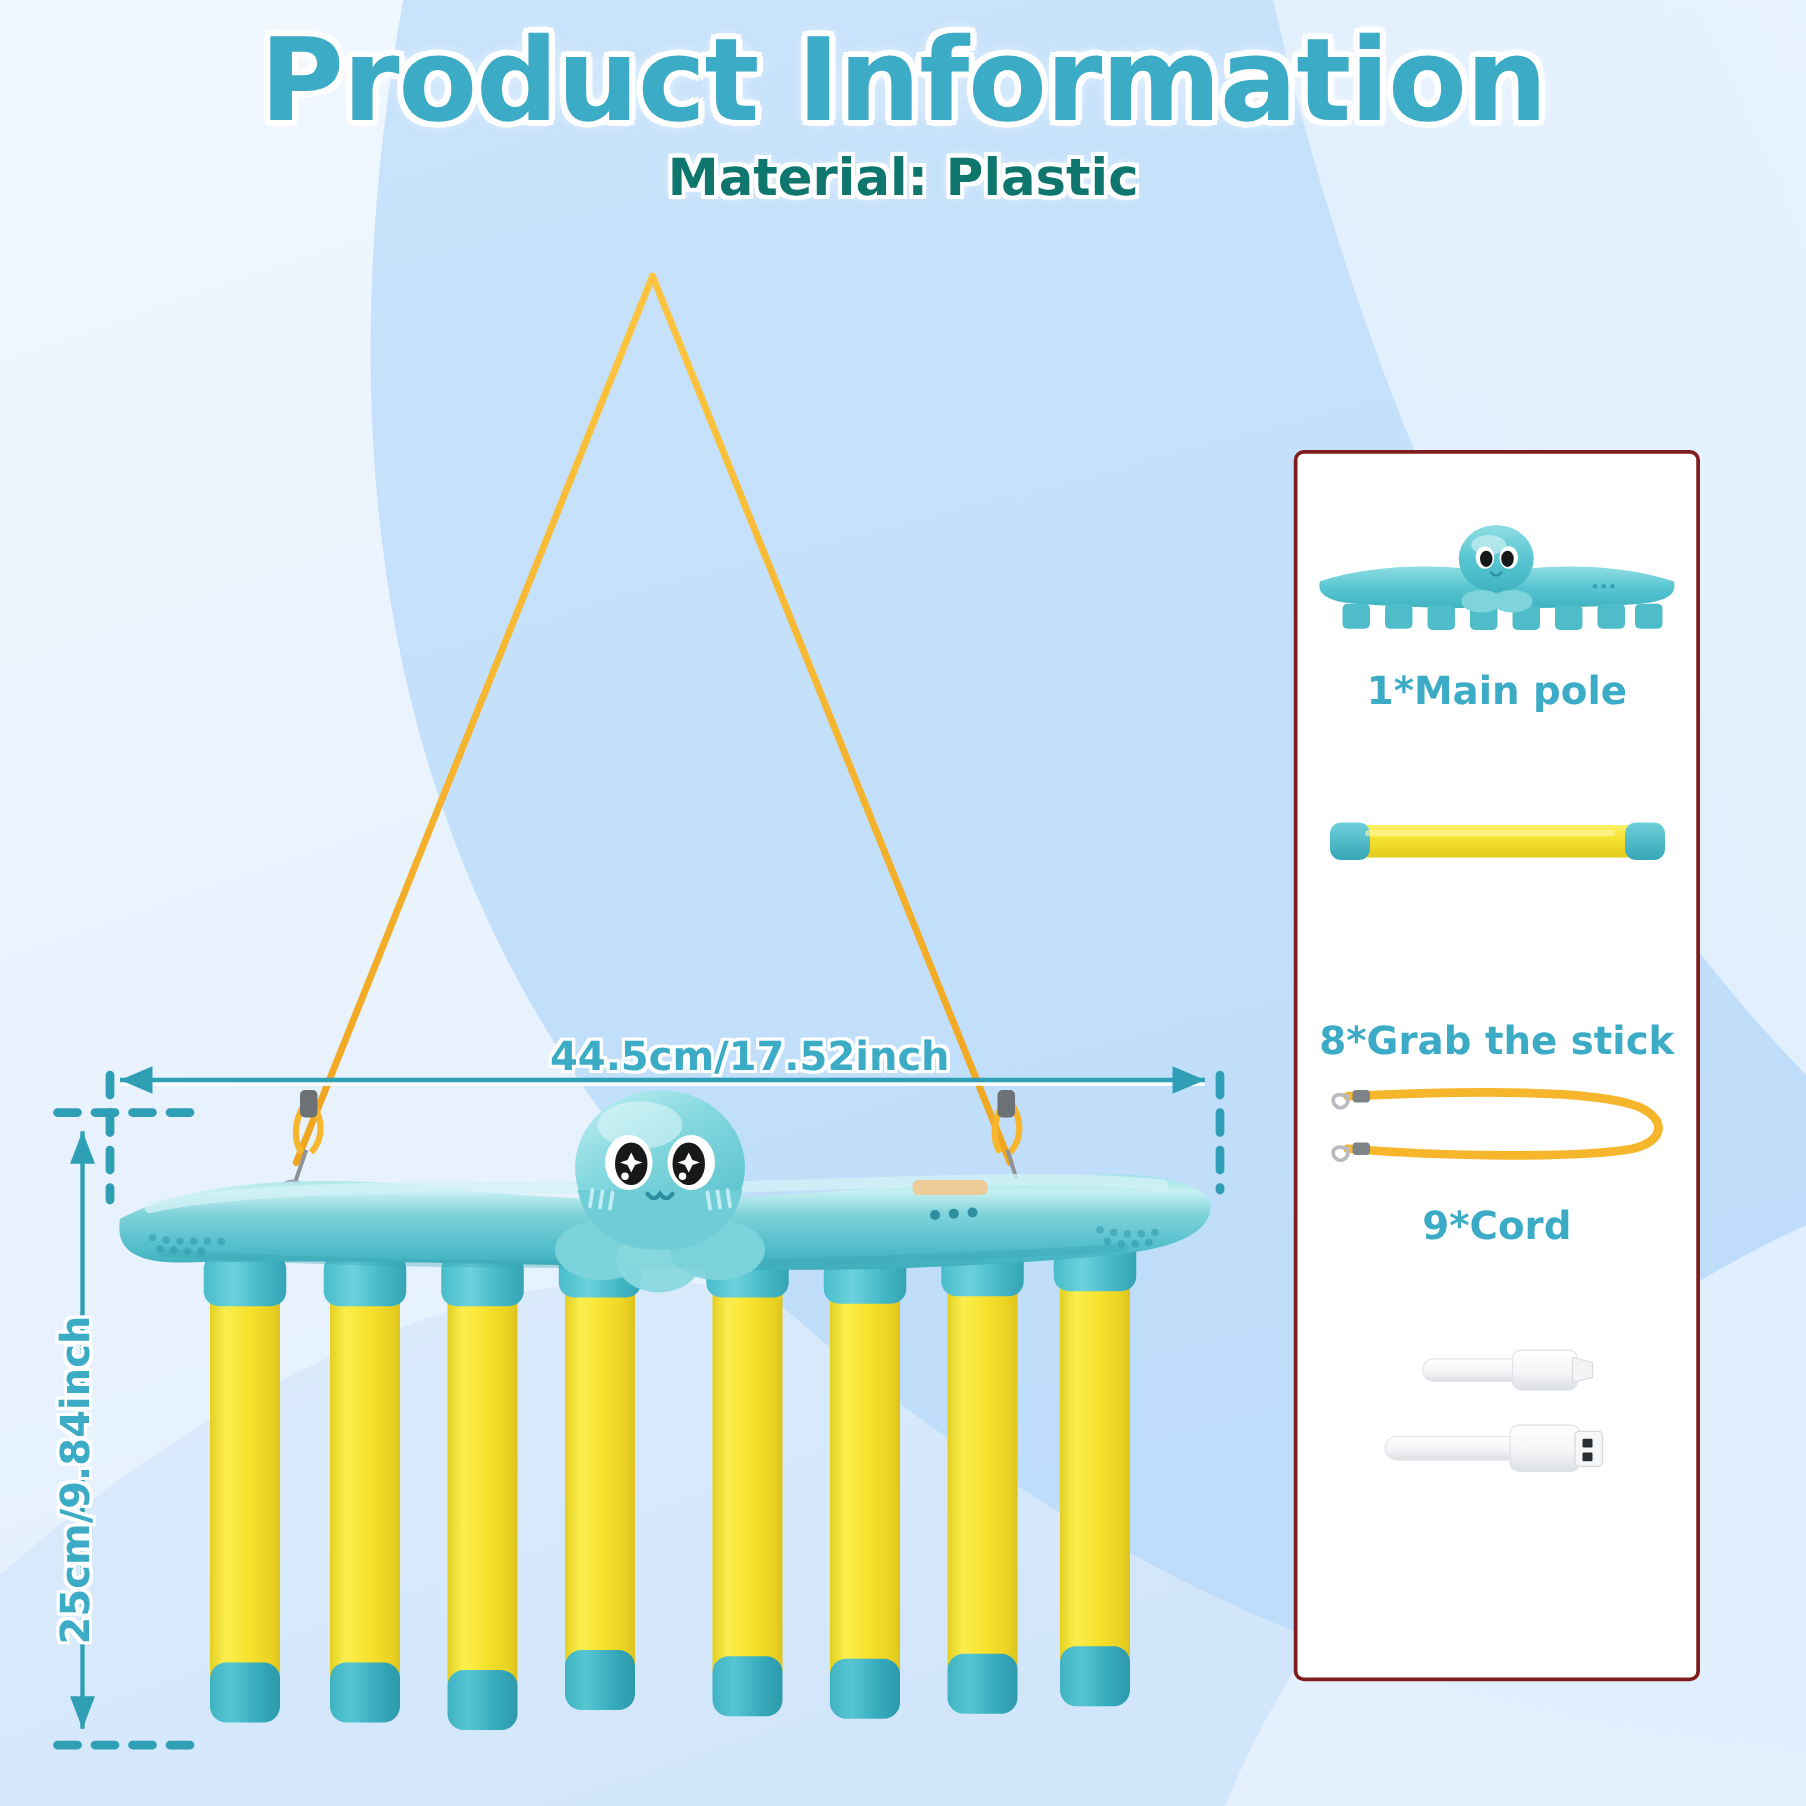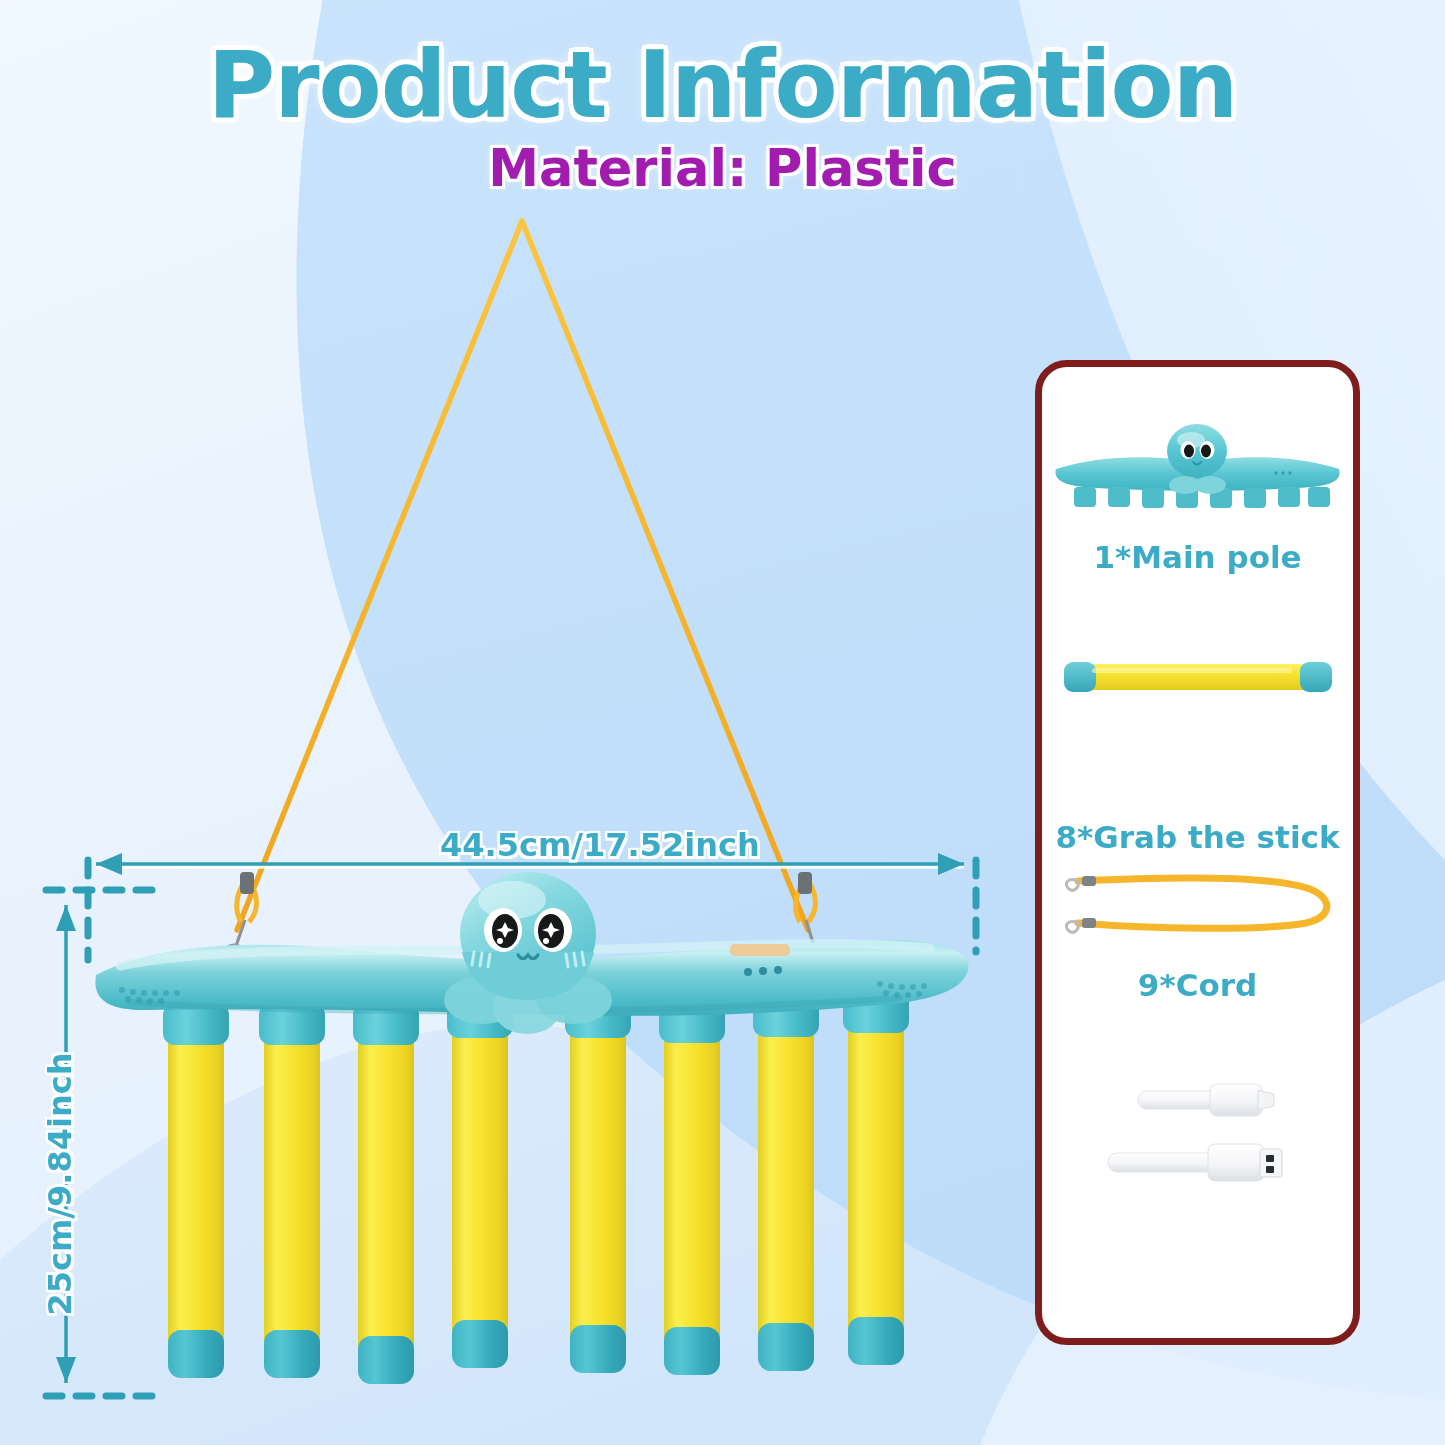--- a/index.html
+++ b/index.html
@@ -4,35 +4,35 @@
 <style>
   html,body{margin:0;padding:0;}
   body{
     width:1445px;height:1445px;overflow:hidden;position:relative;
     font-family:"DejaVu Sans", sans-serif;
     background:#dcecfb;
   }
   
   #bg{position:absolute;inset:0;}
   
-  #header{position:absolute;left:0;top:18px;width:1445px;text-align:center;z-index:40;margin-top:21px;}
+  #header{position:absolute;left:0;top:18px;width:1445px;text-align:center;z-index:40;}
   #title{
     font-size:92px;font-weight:700;line-height:1.02;
     color:#3cabc6;
     font-family:"DejaVu Sans", sans-serif;
     letter-spacing:-1px;
     text-shadow:
       -4px -4px 0 #ffffff, 4px -4px 0 #ffffff, -4px 4px 0 #ffffff, 4px 4px 0 #ffffff,
       0 -5px 0 #ffffff, 0 5px 0 #ffffff, -5px 0 0 #ffffff, 5px 0 0 #ffffff,
       0 0 14px #ffffff;
   }
   #subtitle{
     margin-top:6px;
-    font-size:51px;font-weight:700;
-    color:#a21caf;
+    font-size:41px;font-weight:700;
+    color:#0f766e;
     letter-spacing:0px;
     text-shadow:
       -3px -3px 0 #ffffff, 3px -3px 0 #ffffff, -3px 3px 0 #ffffff, 3px 3px 0 #ffffff,
       0 -3px 0 #ffffff, 0 3px 0 #ffffff, -3px 0 0 #ffffff, 3px 0 0 #ffffff,
       0 0 10px #ffffff;
   }
   
   .dimlabel{
     position:absolute;z-index:45;
     font-size:32px;font-weight:700;color:#3cabc6;
@@ -42,21 +42,21 @@
       0 -2.5px 0 #fff, 0 2.5px 0 #fff, -2.5px 0 0 #fff, 2.5px 0 0 #fff;
   }
   #width-label{left:398px;top:826px;margin-left:42px;}
   #height-label{
     left:-90px;top:1165px;width:300px;text-align:center;
     transform:rotate(-90deg);transform-origin:center center;
   }
   
   #parts-panel{
     position:absolute;left:1035px;top:360px;width:325px;height:985px;
-    background:#ffffff;border:7px solid #7f1d1d;border-radius:32px;
+    background:#ffffff;border:3px solid #7f1d1d;border-radius:8px;
     z-index:35;box-sizing:border-box;
   }
   .part-label{
     position:absolute;left:0;width:100%;text-align:center;
     font-size:31px;font-weight:700;color:#3cabc6;white-space:nowrap;
   }
   #lab-pole{top:172px;}
   #lab-stick{top:410px;margin-top:42px;}
   #lab-cord{top:600px;}
   #lab-charge{top:872px;}

